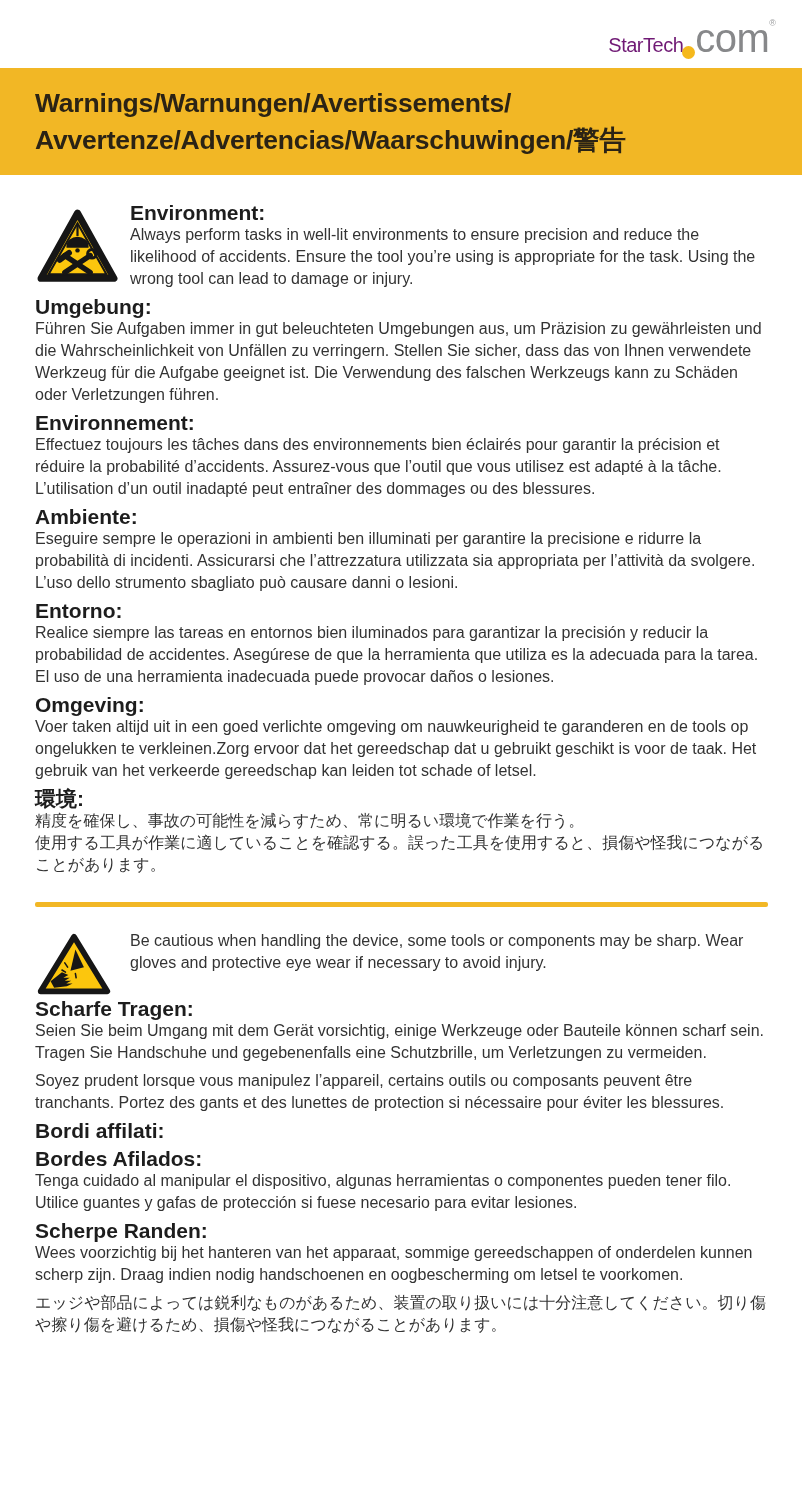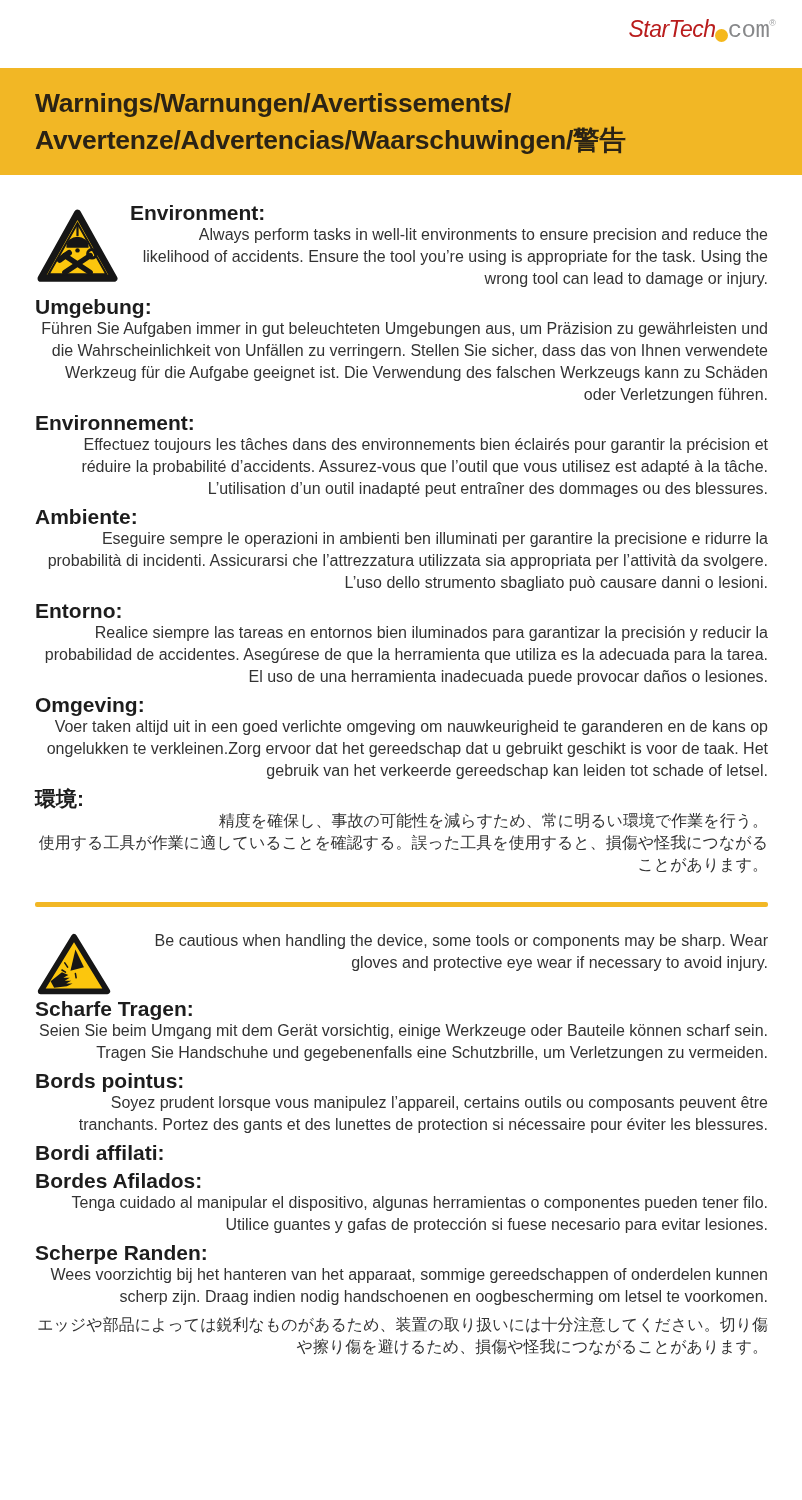--- a/index.html
+++ b/index.html
@@ -6,36 +6,36 @@
   html, body { margin: 0; padding: 0; }
   body {
     width: 802px; height: 1500px; overflow: hidden;
     background: #ffffff;
     font-family: "Liberation Sans", "DejaVu Sans", sans-serif;
     color: #333333;
   }
   
   .top-bar { height: 68px; position: relative; background: #ffffff; }
   .logo { position: absolute; top: 16px; right: 26px; display: flex; align-items: baseline; }
-  .logo .part-startech { font-size: 23px; color: #b91c1c; letter-spacing: -0.5px; font-style: italic; }
+  .logo .part-startech { font-size: 20px; color: #701a75; letter-spacing: -0.5px; }
   .logo .logo-dot { width: 13px; height: 13px; border-radius: 50%; display: inline-block;
     align-self: flex-end; margin: 0 0px 2px -1px; }
-  .logo .part-com { font-size: 24px; color: #87888a; letter-spacing: -0.5px; font-family: Liberation Mono, monospace; }
+  .logo .part-com { font-size: 40px; color: #87888a; letter-spacing: -0.5px; }
   .logo .part-reg { font-size: 9px; color: #9a9b9d; align-self: flex-start; margin-top: 2px; }
   
   .banner { height: 107px; padding: 14px 35px; display: flex; flex-direction: column; justify-content: center; }
   .banner .line { font-size: 26.5px; font-weight: bold; color: #2b2315; line-height: 37px; letter-spacing: -0.2px; }
   
   .content { padding: 0 34px 0 35px; }
   .lead-row { display: flex; align-items: flex-start; margin-top: 27px; }
   .icon-col { width: 95px; flex: 0 0 95px; }
   .lead-text { flex: 1; }
   .block { margin-bottom: 6px; }
   .block h2 { margin: 0; font-size: 21px; line-height: 22px; font-weight: bold; color: #1d1d1d; }
-  .block p { margin: 0; font-size: 16px; line-height: 22px; color: #333333; white-space: pre-line; text-align: right; }
+  .block p { margin: 0; font-size: 16px; line-height: 22px; color: #333333; white-space: pre-line; }
   .divider { height: 5px; border-radius: 2px; margin: 26px 0 23px 0; }
   .sect-sharp .lead-row { margin-top: 0; }
   svg { display: block; }
 </style>
 </head>
 <body>
 
 <div class="page">
 
   <div class="top-bar">
@@ -90,21 +90,21 @@
       <div class="block">
         <h2>Ambiente:</h2>
         <p>Eseguire sempre le operazioni in ambienti ben illuminati per garantire la precisione e ridurre la probabilità di incidenti. Assicurarsi che l’attrezzatura utilizzata sia appropriata per l’attività da svolgere. L’uso dello strumento sbagliato può causare danni o lesioni.</p>
       </div>
       <div class="block">
         <h2>Entorno:</h2>
         <p>Realice siempre las tareas en entornos bien iluminados para garantizar la precisión y reducir la probabilidad de accidentes. Asegúrese de que la herramienta que utiliza es la adecuada para la tarea. El uso de una herramienta inadecuada puede provocar daños o lesiones.</p>
       </div>
       <div class="block">
         <h2>Omgeving:</h2>
-        <p>Voer taken altijd uit in een goed verlichte omgeving om nauwkeurigheid te garanderen en de kans op ongelukken te verkleinen.Zorg ervoor dat het gereedschap dat u gebruikt geschikt is voor de taak. Het gebruik van het verkeerde gereedschap kan leiden tot schade of letsel.</p>
+        <p>Voer taken altijd uit in een goed verlichte omgeving om nauwkeurigheid te garanderen en de tools op ongelukken te verkleinen.Zorg ervoor dat het gereedschap dat u gebruikt geschikt is voor de taak. Het gebruik van het verkeerde gereedschap kan leiden tot schade of letsel.</p>
       </div>
       <div class="block">
         <h2>環境:</h2>
         <p>精度を確保し、事故の可能性を減らすため、常に明るい環境で作業を行う。
 使用する工具が作業に適していることを確認する。誤った工具を使用すると、損傷や怪我につながることがあります。</p>
       </div>
     </section>
 
     <div class="divider" style="background:#F2B725;"></div>
 
@@ -127,21 +127,20 @@
             <p>Be cautious when handling the device, some tools or components may be sharp. Wear gloves and protective eye wear if necessary to avoid injury.</p>
           </div>
         </div>
       </div>
 
       <div class="block">
         <h2>Scharfe Tragen:</h2>
         <p>Seien Sie beim Umgang mit dem Gerät vorsichtig, einige Werkzeuge oder Bauteile können scharf sein. Tragen Sie Handschuhe und gegebenenfalls eine Schutzbrille, um Verletzungen zu vermeiden.</p>
       </div>
       <div class="block">
-        <h2>Bords pointus:</h2>
         <p>Soyez prudent lorsque vous manipulez l’appareil, certains outils ou composants peuvent être tranchants. Portez des gants et des lunettes de protection si nécessaire pour éviter les blessures.</p>
       </div>
       <div class="block">
         <h2>Bordi affilati:</h2>
       </div>
       <div class="block">
         <h2>Bordes Afilados:</h2>
         <p>Tenga cuidado al manipular el dispositivo, algunas herramientas o componentes pueden tener filo. Utilice guantes y gafas de protección si fuese necesario para evitar lesiones.</p>
       </div>
       <div class="block">

